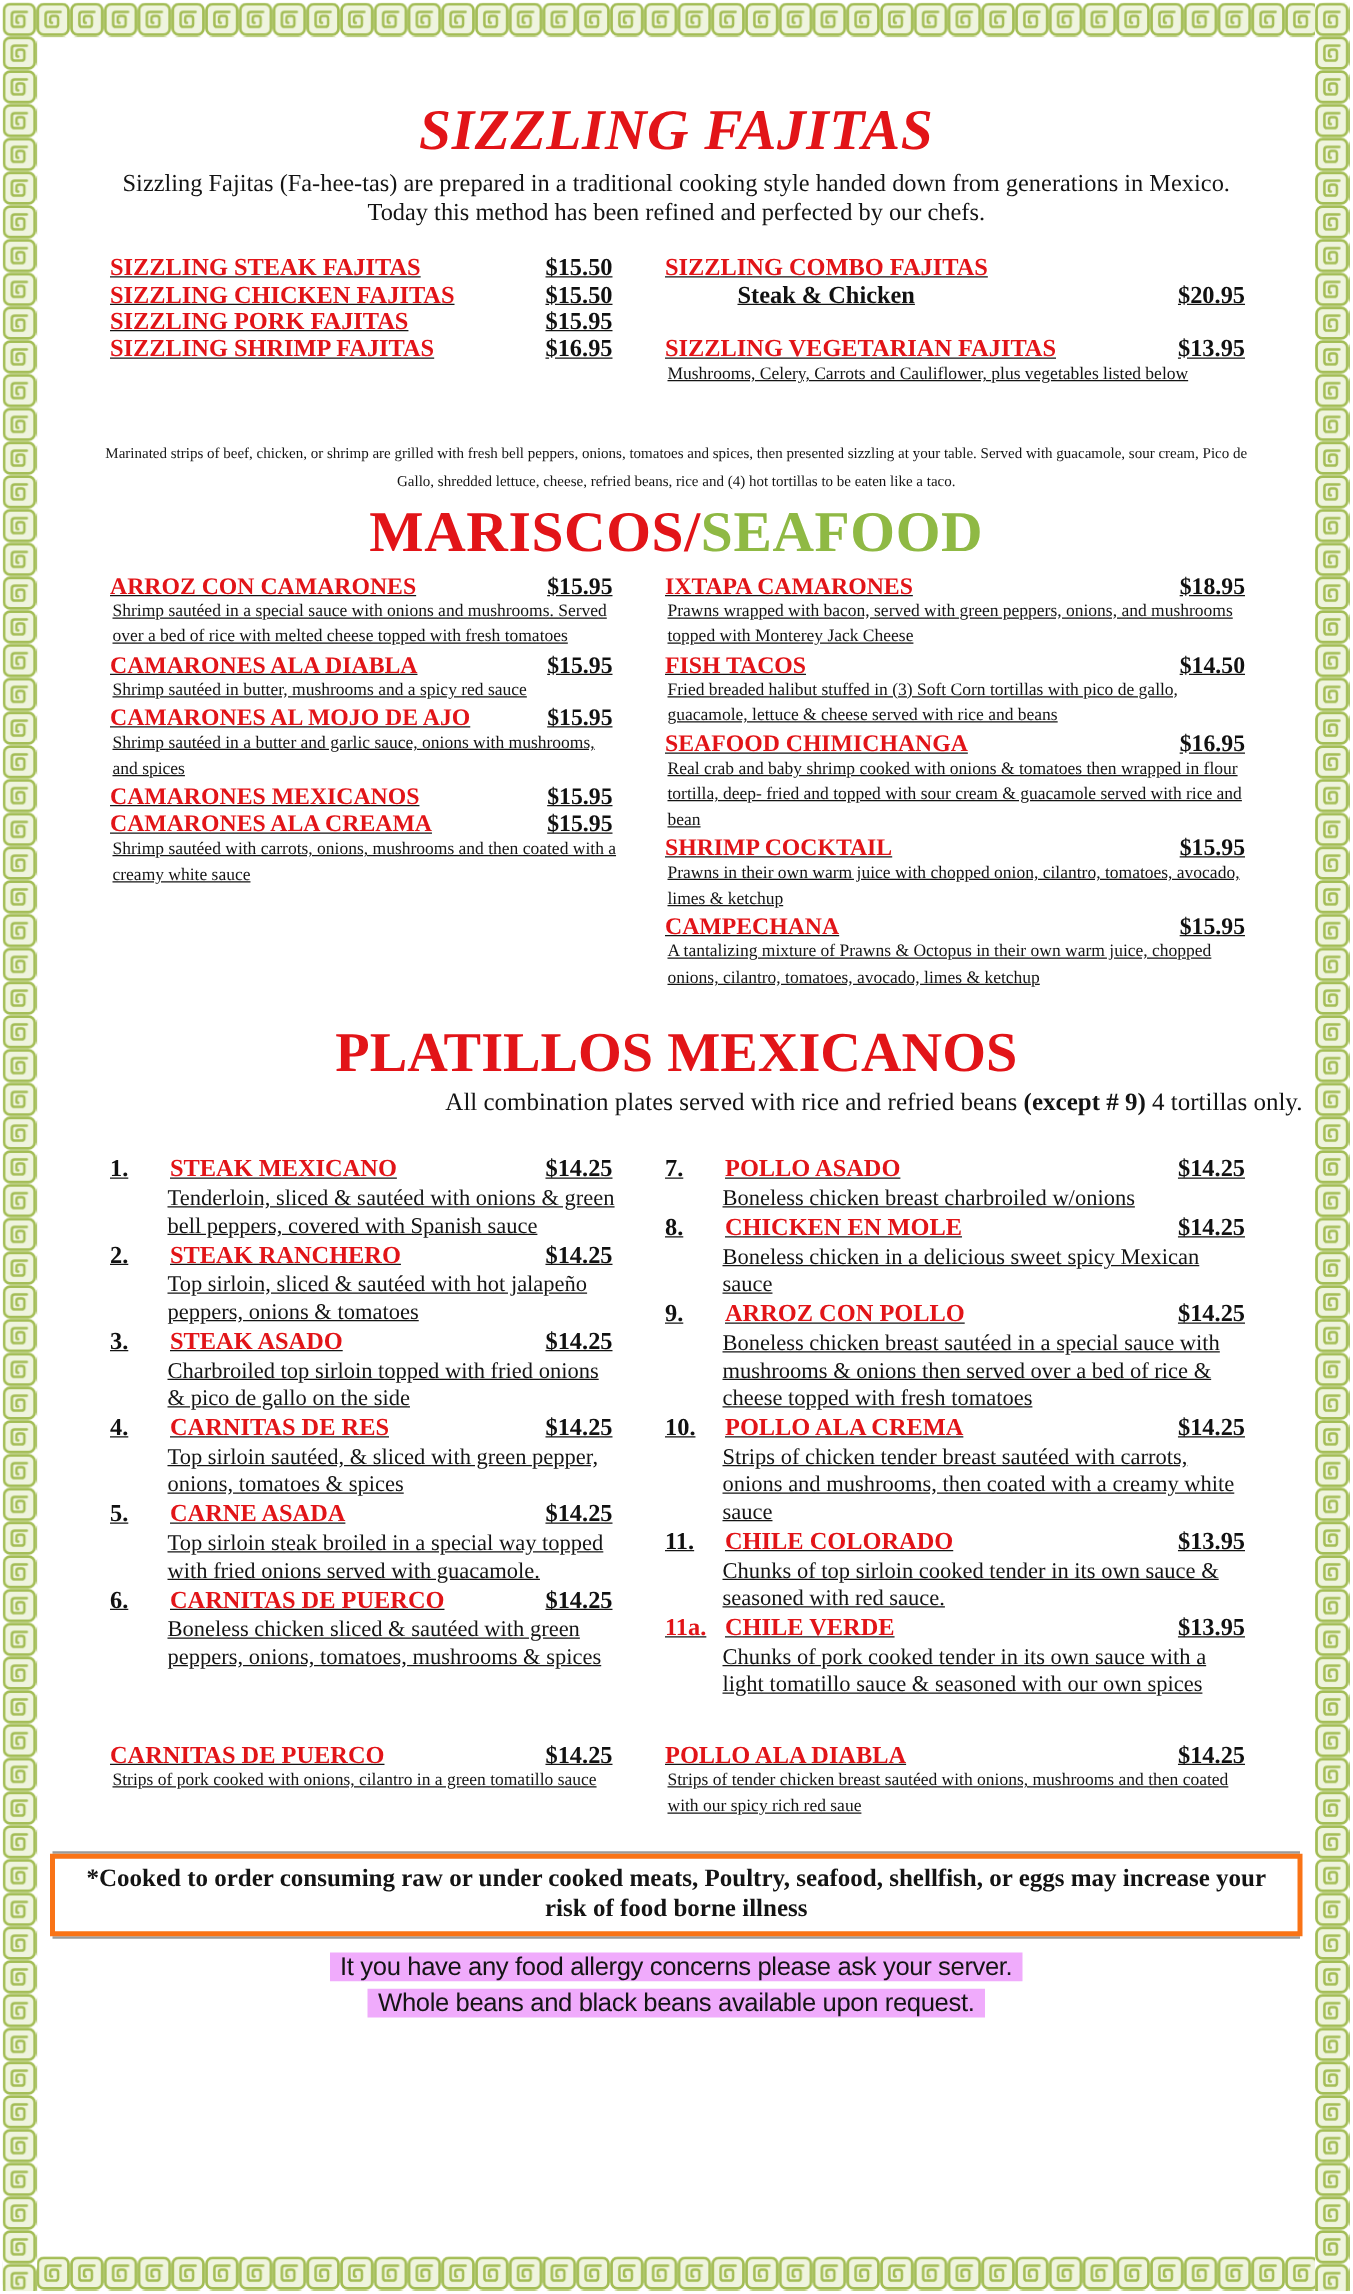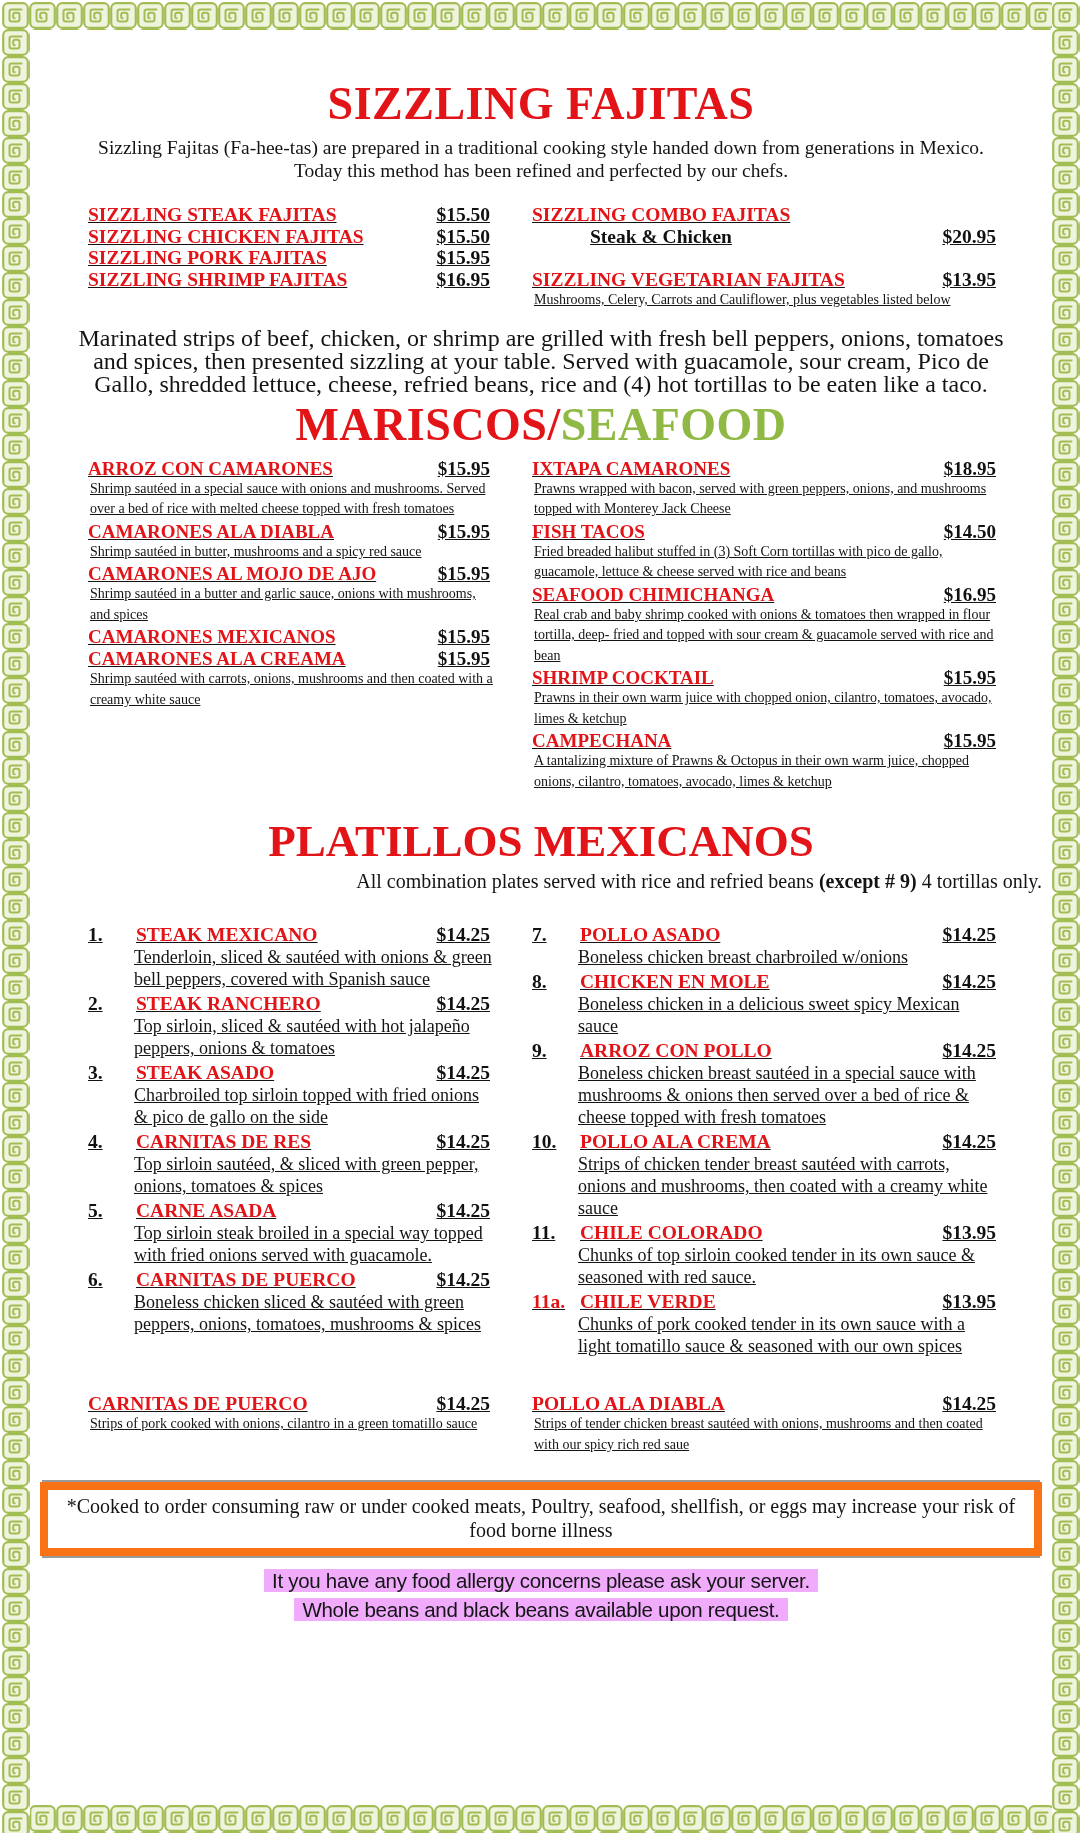--- a/index.html
+++ b/index.html
@@ -18,38 +18,38 @@
   }
   .bstrip{position:absolute; overflow:hidden;}
   .bstrip svg{display:block;}
   .b-top{top:2px; left:2px; right:2px; height:28px;}
   .b-bottom{bottom:2px; left:2px; right:2px; height:28px;}
   .b-left{top:2px; bottom:2px; left:2px; width:28px;}
   .b-right{top:2px; bottom:2px; right:2px; width:28px;}
 
   .page-title{
     text-align:center; color:var(--red); font-weight:700;
-    font-size:46px; line-height:1.05; margin:40px 0 8px 0; letter-spacing:.5px;
+    font-size:46px; line-height:1.05; margin:40px 0 8px 0; letter-spacing:.5px;font-style:italic;
   }
   .intro{ text-align:center; font-size:19.5px; line-height:1.18; margin:0 10px;}
 
   .two-col{display:grid; grid-template-columns:408px 470px; column-gap:36px; padding:0 6px 0 48px;text-decoration:underline;}
 
   .fajitas-cols{margin-top:22px;}
   .fajita-row{display:grid; grid-template-columns:1fr auto; column-gap:8px; line-height:21.5px; padding-right:6px;}
   .dish-name{color:var(--red); font-weight:700; font-size:19.5px;}
   .dish-price{font-weight:700; font-size:19.5px; color:#111; text-align:right; white-space:nowrap;}
   .combo-sub{display:grid; grid-template-columns:1fr auto; column-gap:8px; padding-left:58px; line-height:22px; padding-right:6px;}
   .combo-sub .sub-name{font-weight:700; font-size:19.5px; color:#111;}
   .veg-block{margin-top:21px;}
   .dish-desc{font-size:14px; line-height:20.5px; padding-left:2px;}
 
   .big-paragraph{
-    text-align:center; font-size:24px; line-height:23px;
-    max-width:930px; margin:16px auto 0 auto;
+    text-align:center; font-size:12px; line-height:23px;
+    max-width:930px; margin:40px auto 0 auto;
   }
 
   .section-title{
     text-align:center; font-weight:700; font-size:46px; line-height:1.0;
     margin:6px 0 10px 0; letter-spacing:.5px;
   }
   .section-title .t-red{color:var(--red);}
   .section-title .t-green{color:var(--green);}
 
   .dish{margin-bottom:1px;}
@@ -62,23 +62,23 @@
   .platillos-note b{font-weight:700;}
 
   .ndish{margin-bottom:2px;}
   .ndish-head{display:grid; grid-template-columns:44px 1fr auto; column-gap:4px; line-height:23px; padding-right:6px;}
   .ndish-num{font-weight:700; font-size:19.5px; color:#111;}
   .ndish-num.red-num{color:var(--red);}
   .ndish-desc{font-size:18px; line-height:22px; padding-left:46px;}
   .extras{margin-top:34px;}
 
   .footer-box{
-    margin:26px 0 0 0; border:8px solid #f97316; background:#fff;
+    margin:26px 0 0 0; border:4px solid #f97316; background:#fff;
     padding:4px 12px 6px 12px; text-align:center;
-    font-weight:400; font-size:20px; line-height:24px;
+    font-weight:700; font-size:20px; line-height:24px;
     box-shadow:0 -4px 0 -2px #9a9a9a, 0 4px 0 -2px #9a9a9a;
   }
   .allergy-lines{text-align:center; margin-top:10px; font-family:"Liberation Sans", sans-serif;}
   .allergy-lines div{font-size:20.5px; line-height:29px; letter-spacing:-0.3px;}
   .allergy-lines span{background:#f0abfc; padding:0 8px;}
 </style>
 </head>
 <body>
 
 <svg width="0" height="0" style="position:absolute" aria-hidden="true">

